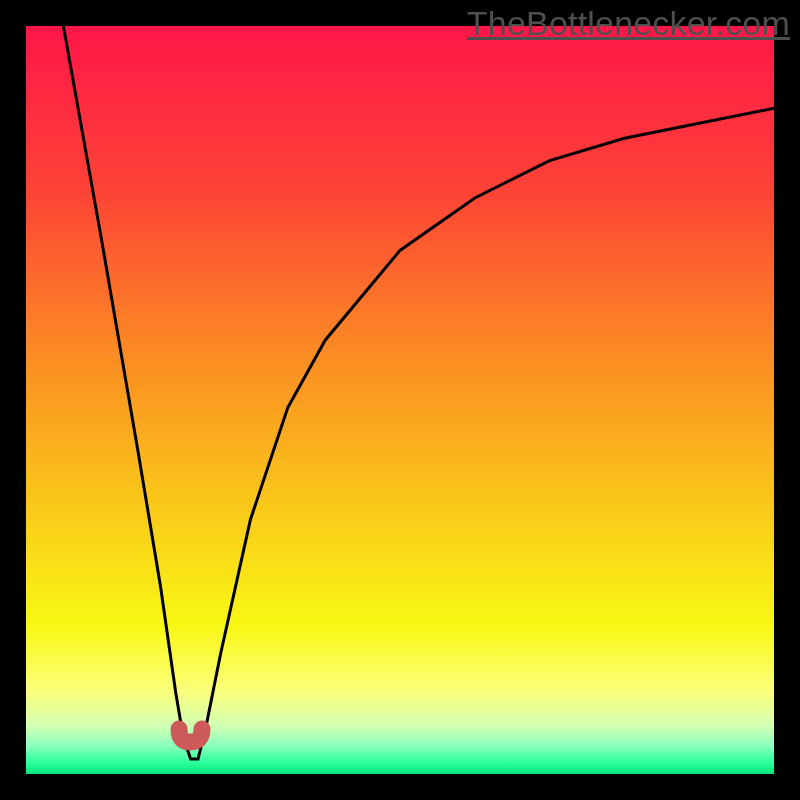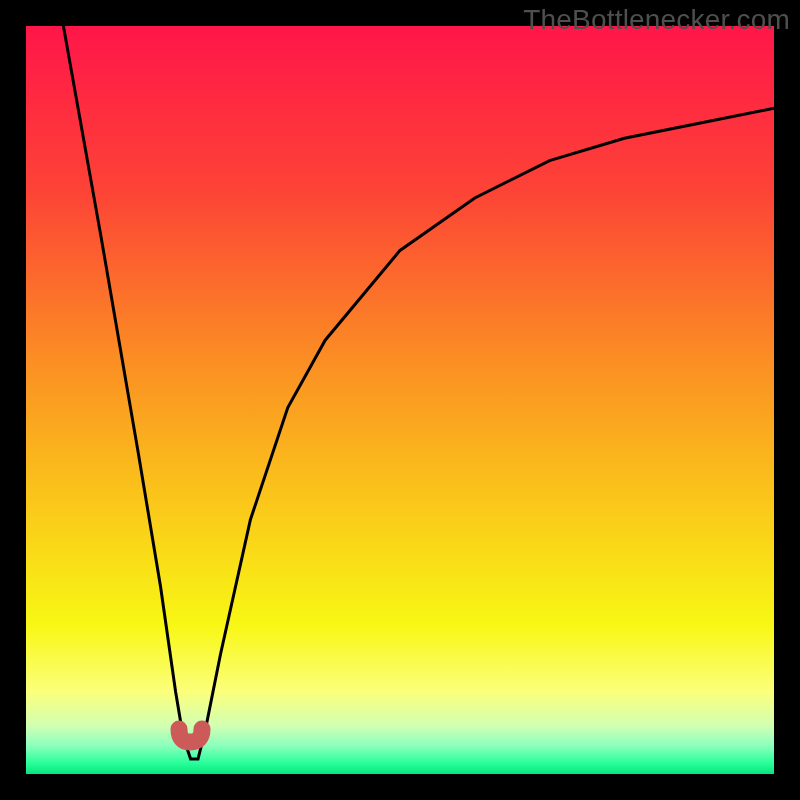--- a/index.html
+++ b/index.html
@@ -22,25 +22,26 @@
     left: 26px;
     top: 26px;
     width: 748px;
     height: 748px;
   }
   .watermark {
     position: absolute;
     top: 4px;
     right: 10px;
     color: #4f4f4f;
-    font-size: 28px;
+    font-size: 34px;
     font-weight: 400;
     letter-spacing: 0.2px;
     z-index: 20;
     user-select: none;
+    text-decoration: underline;
   }
 </style>
 </head>
 <body>
 
 <div class="outer">
   <div class="watermark">TheBottlenecker.com</div>
   <svg class="plot" viewBox="0 0 748 748" preserveAspectRatio="none">
     <defs>
       <linearGradient id="bg-grad" x1="0" y1="0" x2="0" y2="1">

